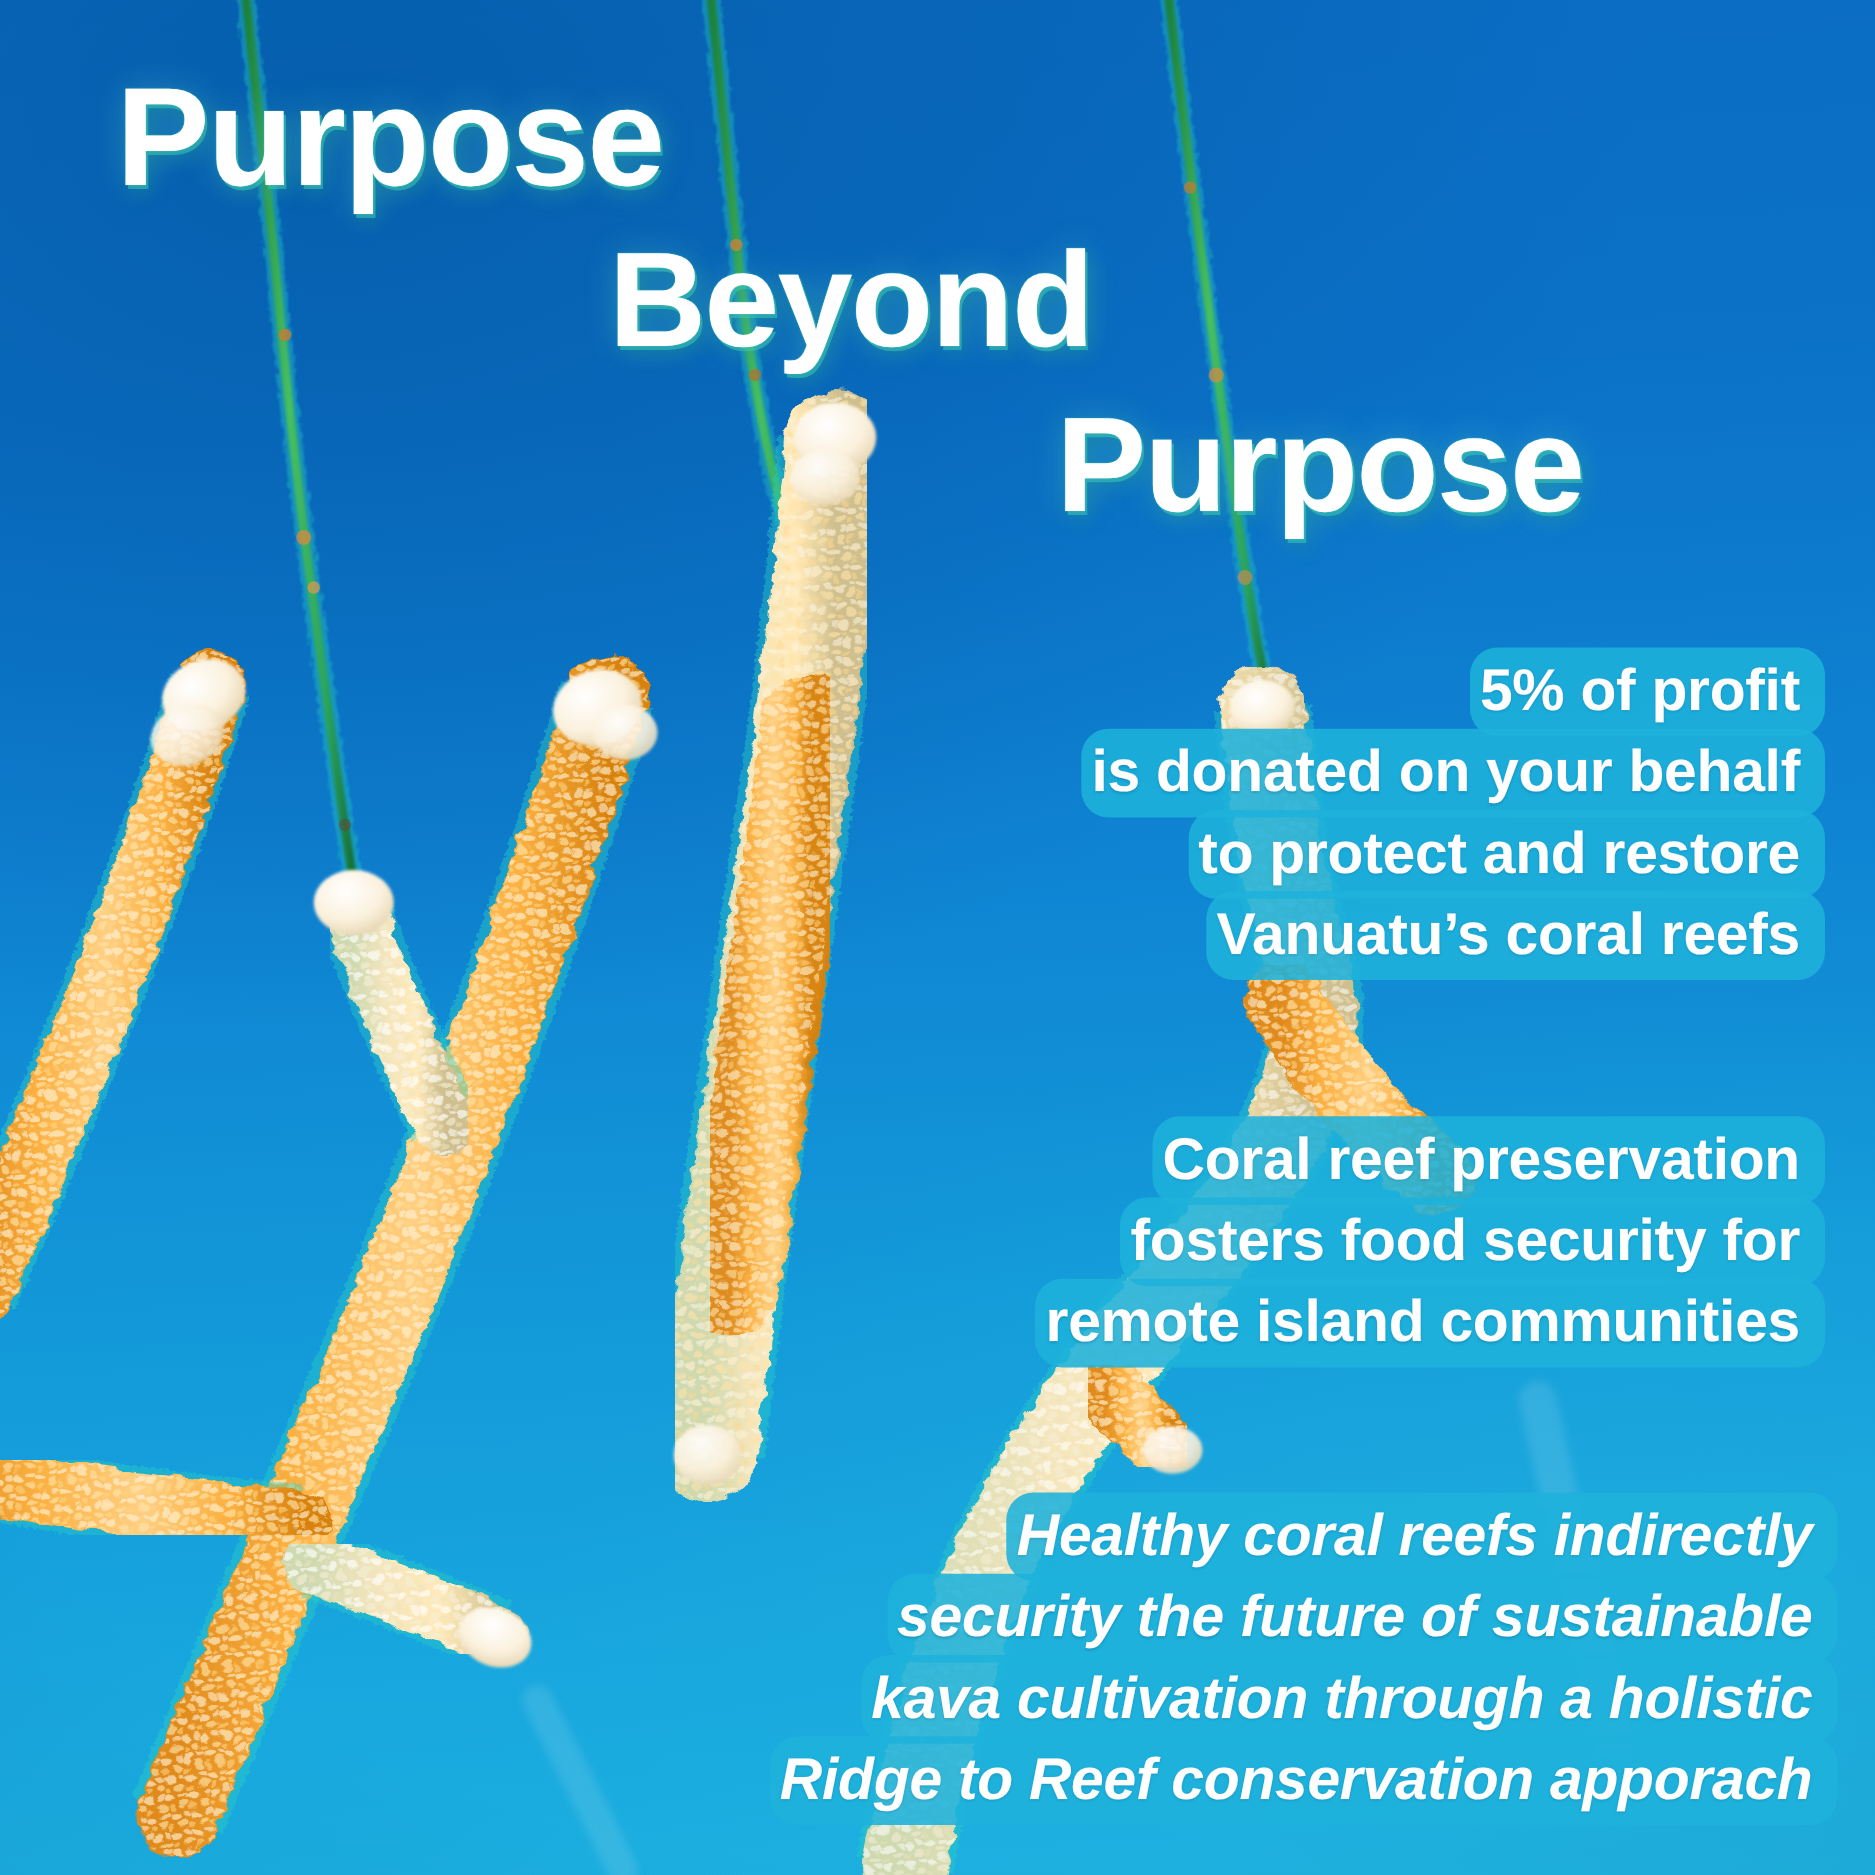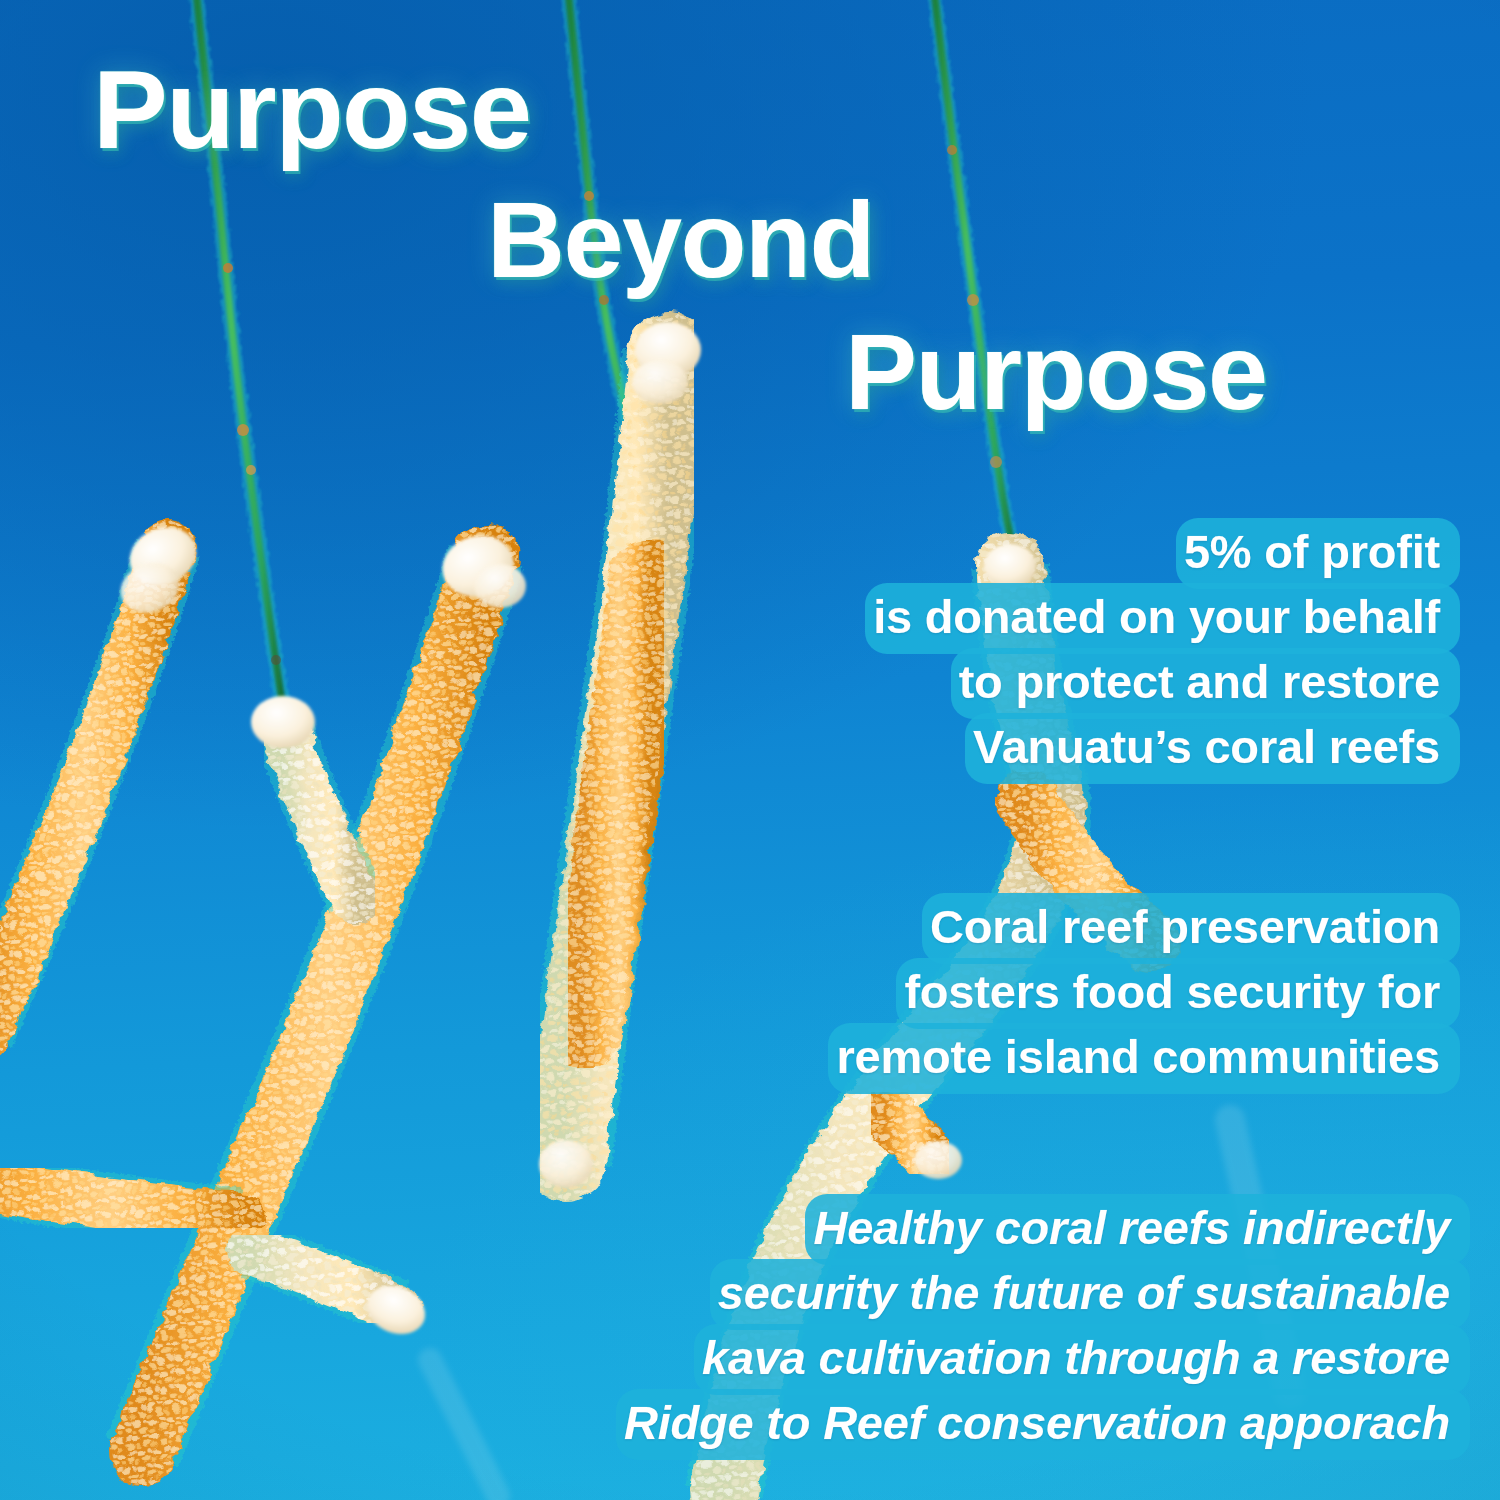--- a/index.html
+++ b/index.html
@@ -255,16 +255,16 @@
 
   <div class="card" id="card-1">
     <div class="card-lines"><span class="ln">5% of profit</span><br><span class="ln">is donated on your behalf</span><br><span class="ln">to protect and restore</span><br><span class="ln">Vanuatu’s coral reefs</span></div>
   </div>
 
   <div class="card" id="card-2">
     <div class="card-lines"><span class="ln">Coral reef preservation</span><br><span class="ln">fosters food security for</span><br><span class="ln">remote island communities</span></div>
   </div>
 
   <div class="card" id="card-3">
-    <div class="card-lines"><span class="ln">Healthy coral reefs indirectly</span><br><span class="ln">security the future of sustainable</span><br><span class="ln">kava cultivation through a restore</span><br><span class="ln">Ridge to Reef conservation apporach</span></div>
+    <div class="card-lines"><span class="ln">Healthy coral reefs indirectly</span><br><span class="ln">security the future of sustainable</span><br><span class="ln">kava cultivation through a holistic</span><br><span class="ln">Ridge to Reef conservation apporach</span></div>
   </div>
 
 </div>
 
 </body></html>

